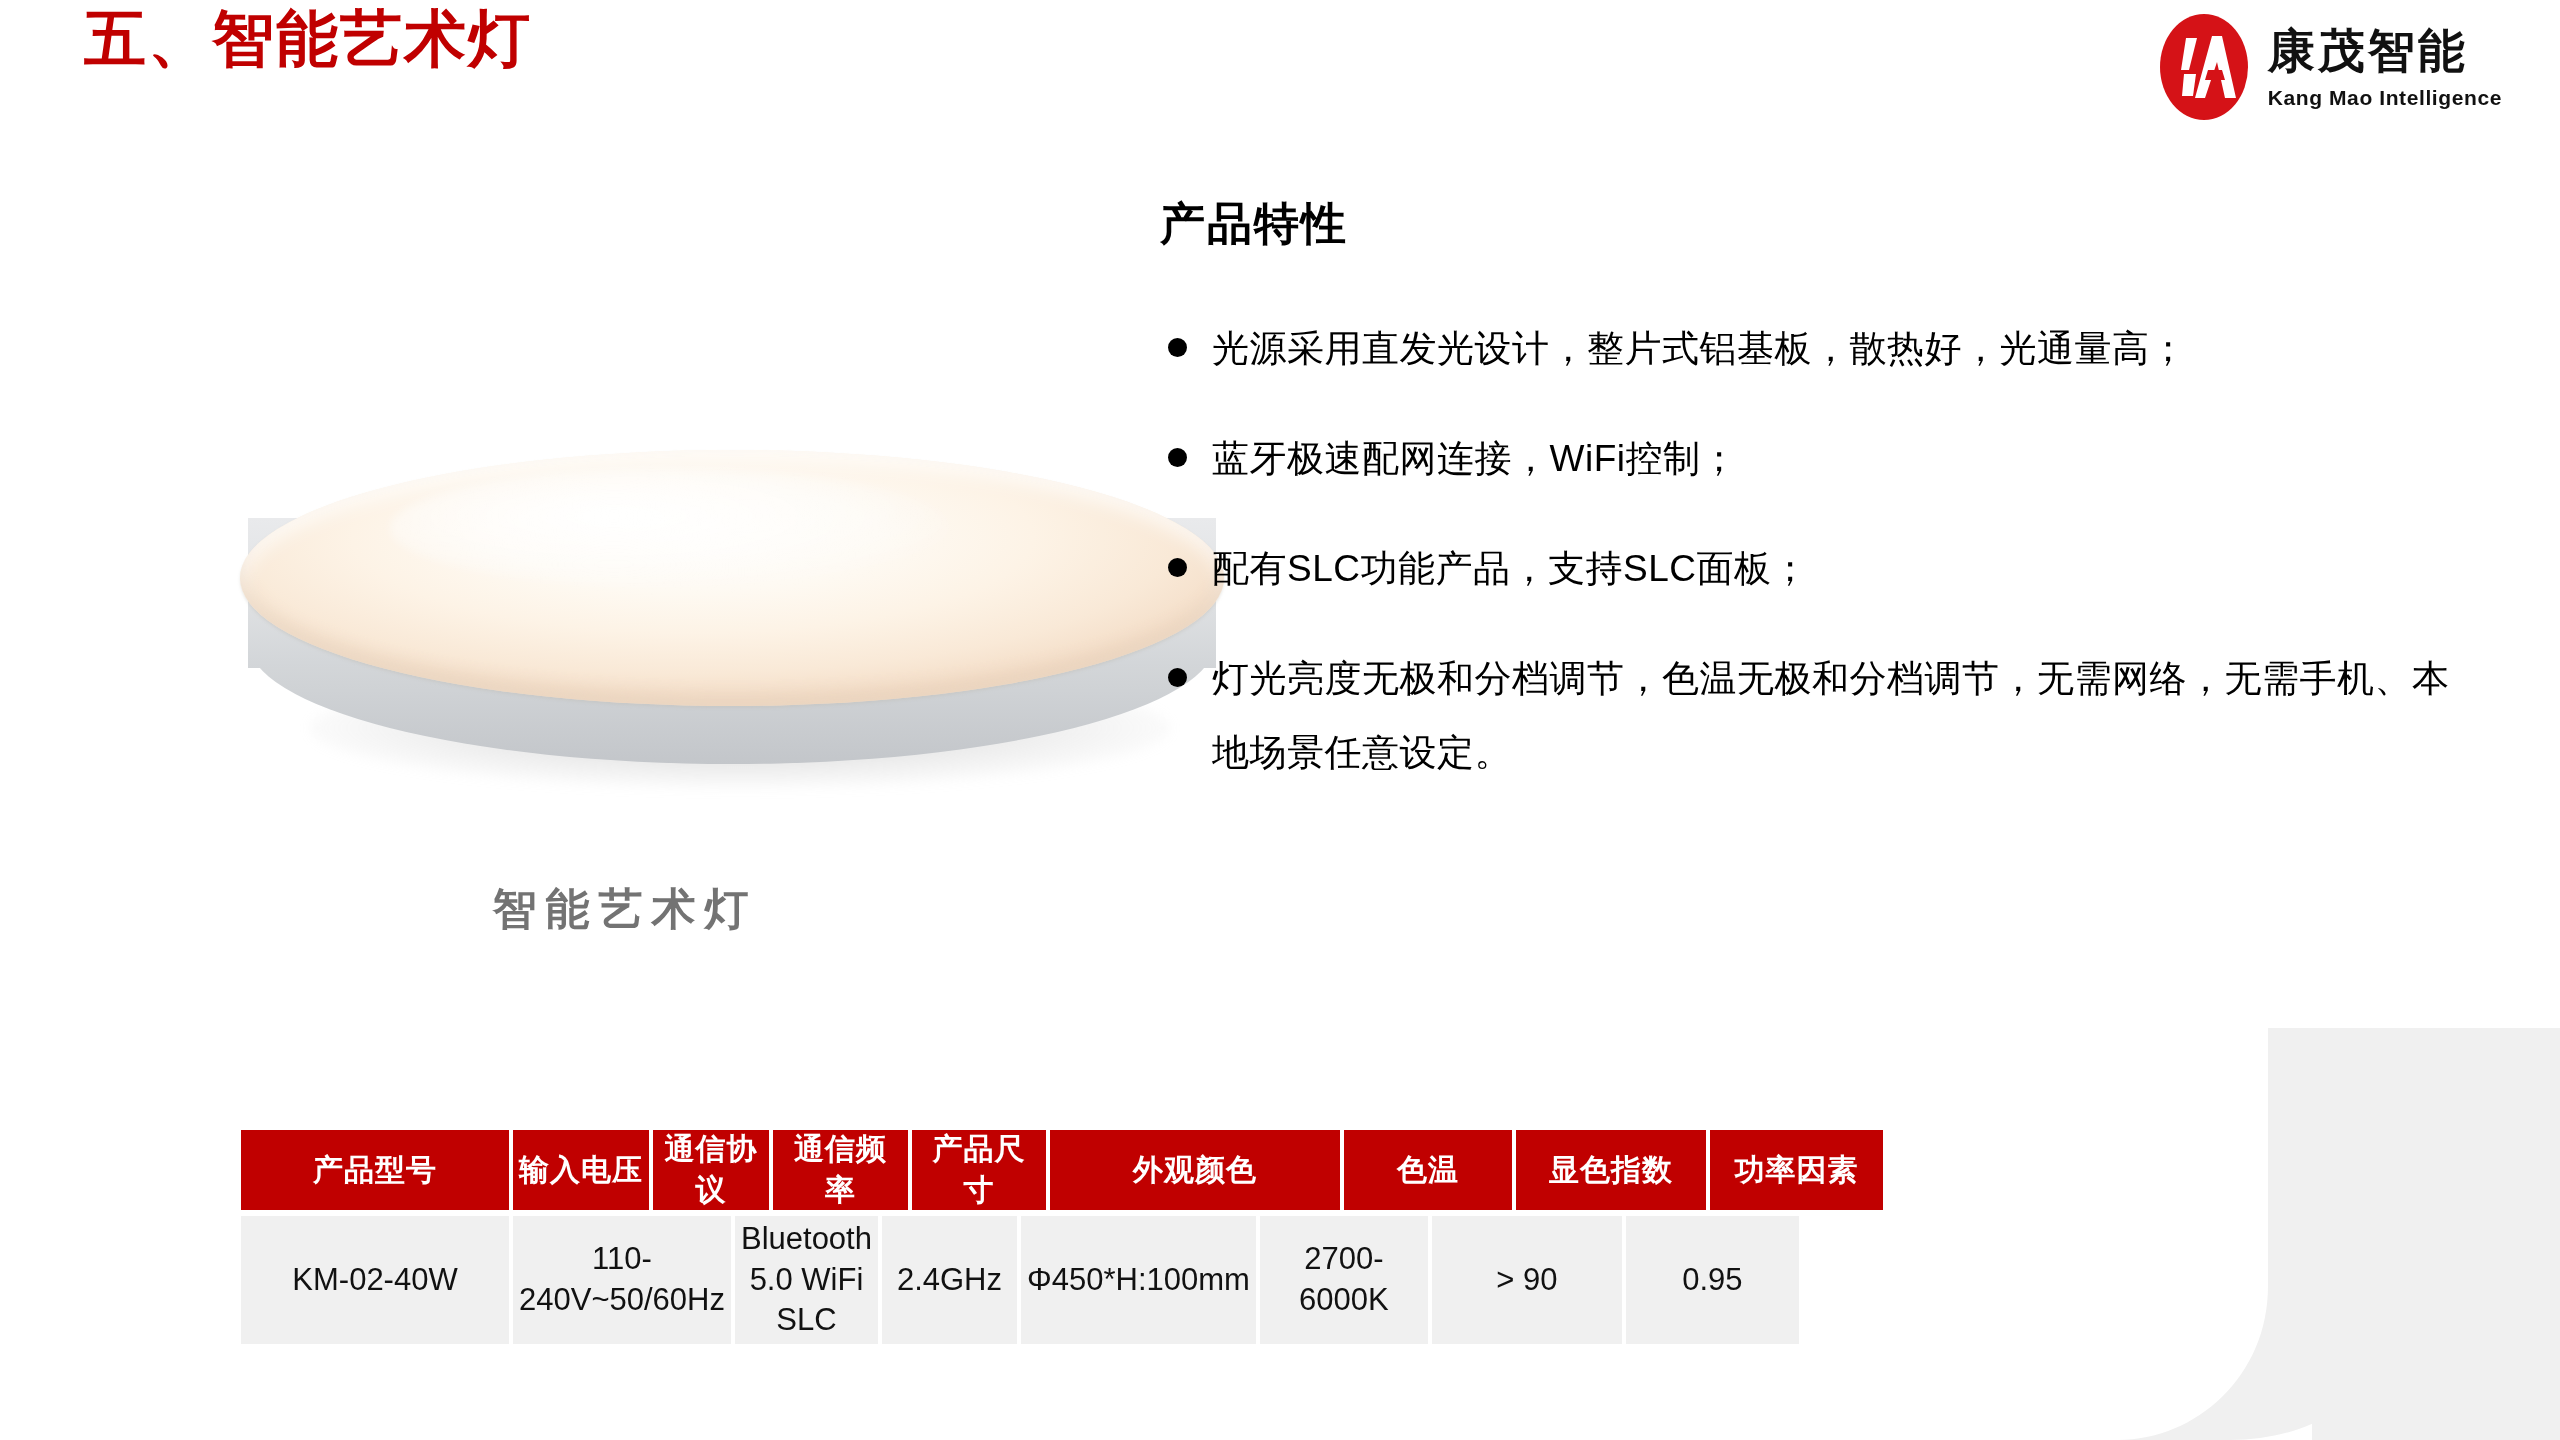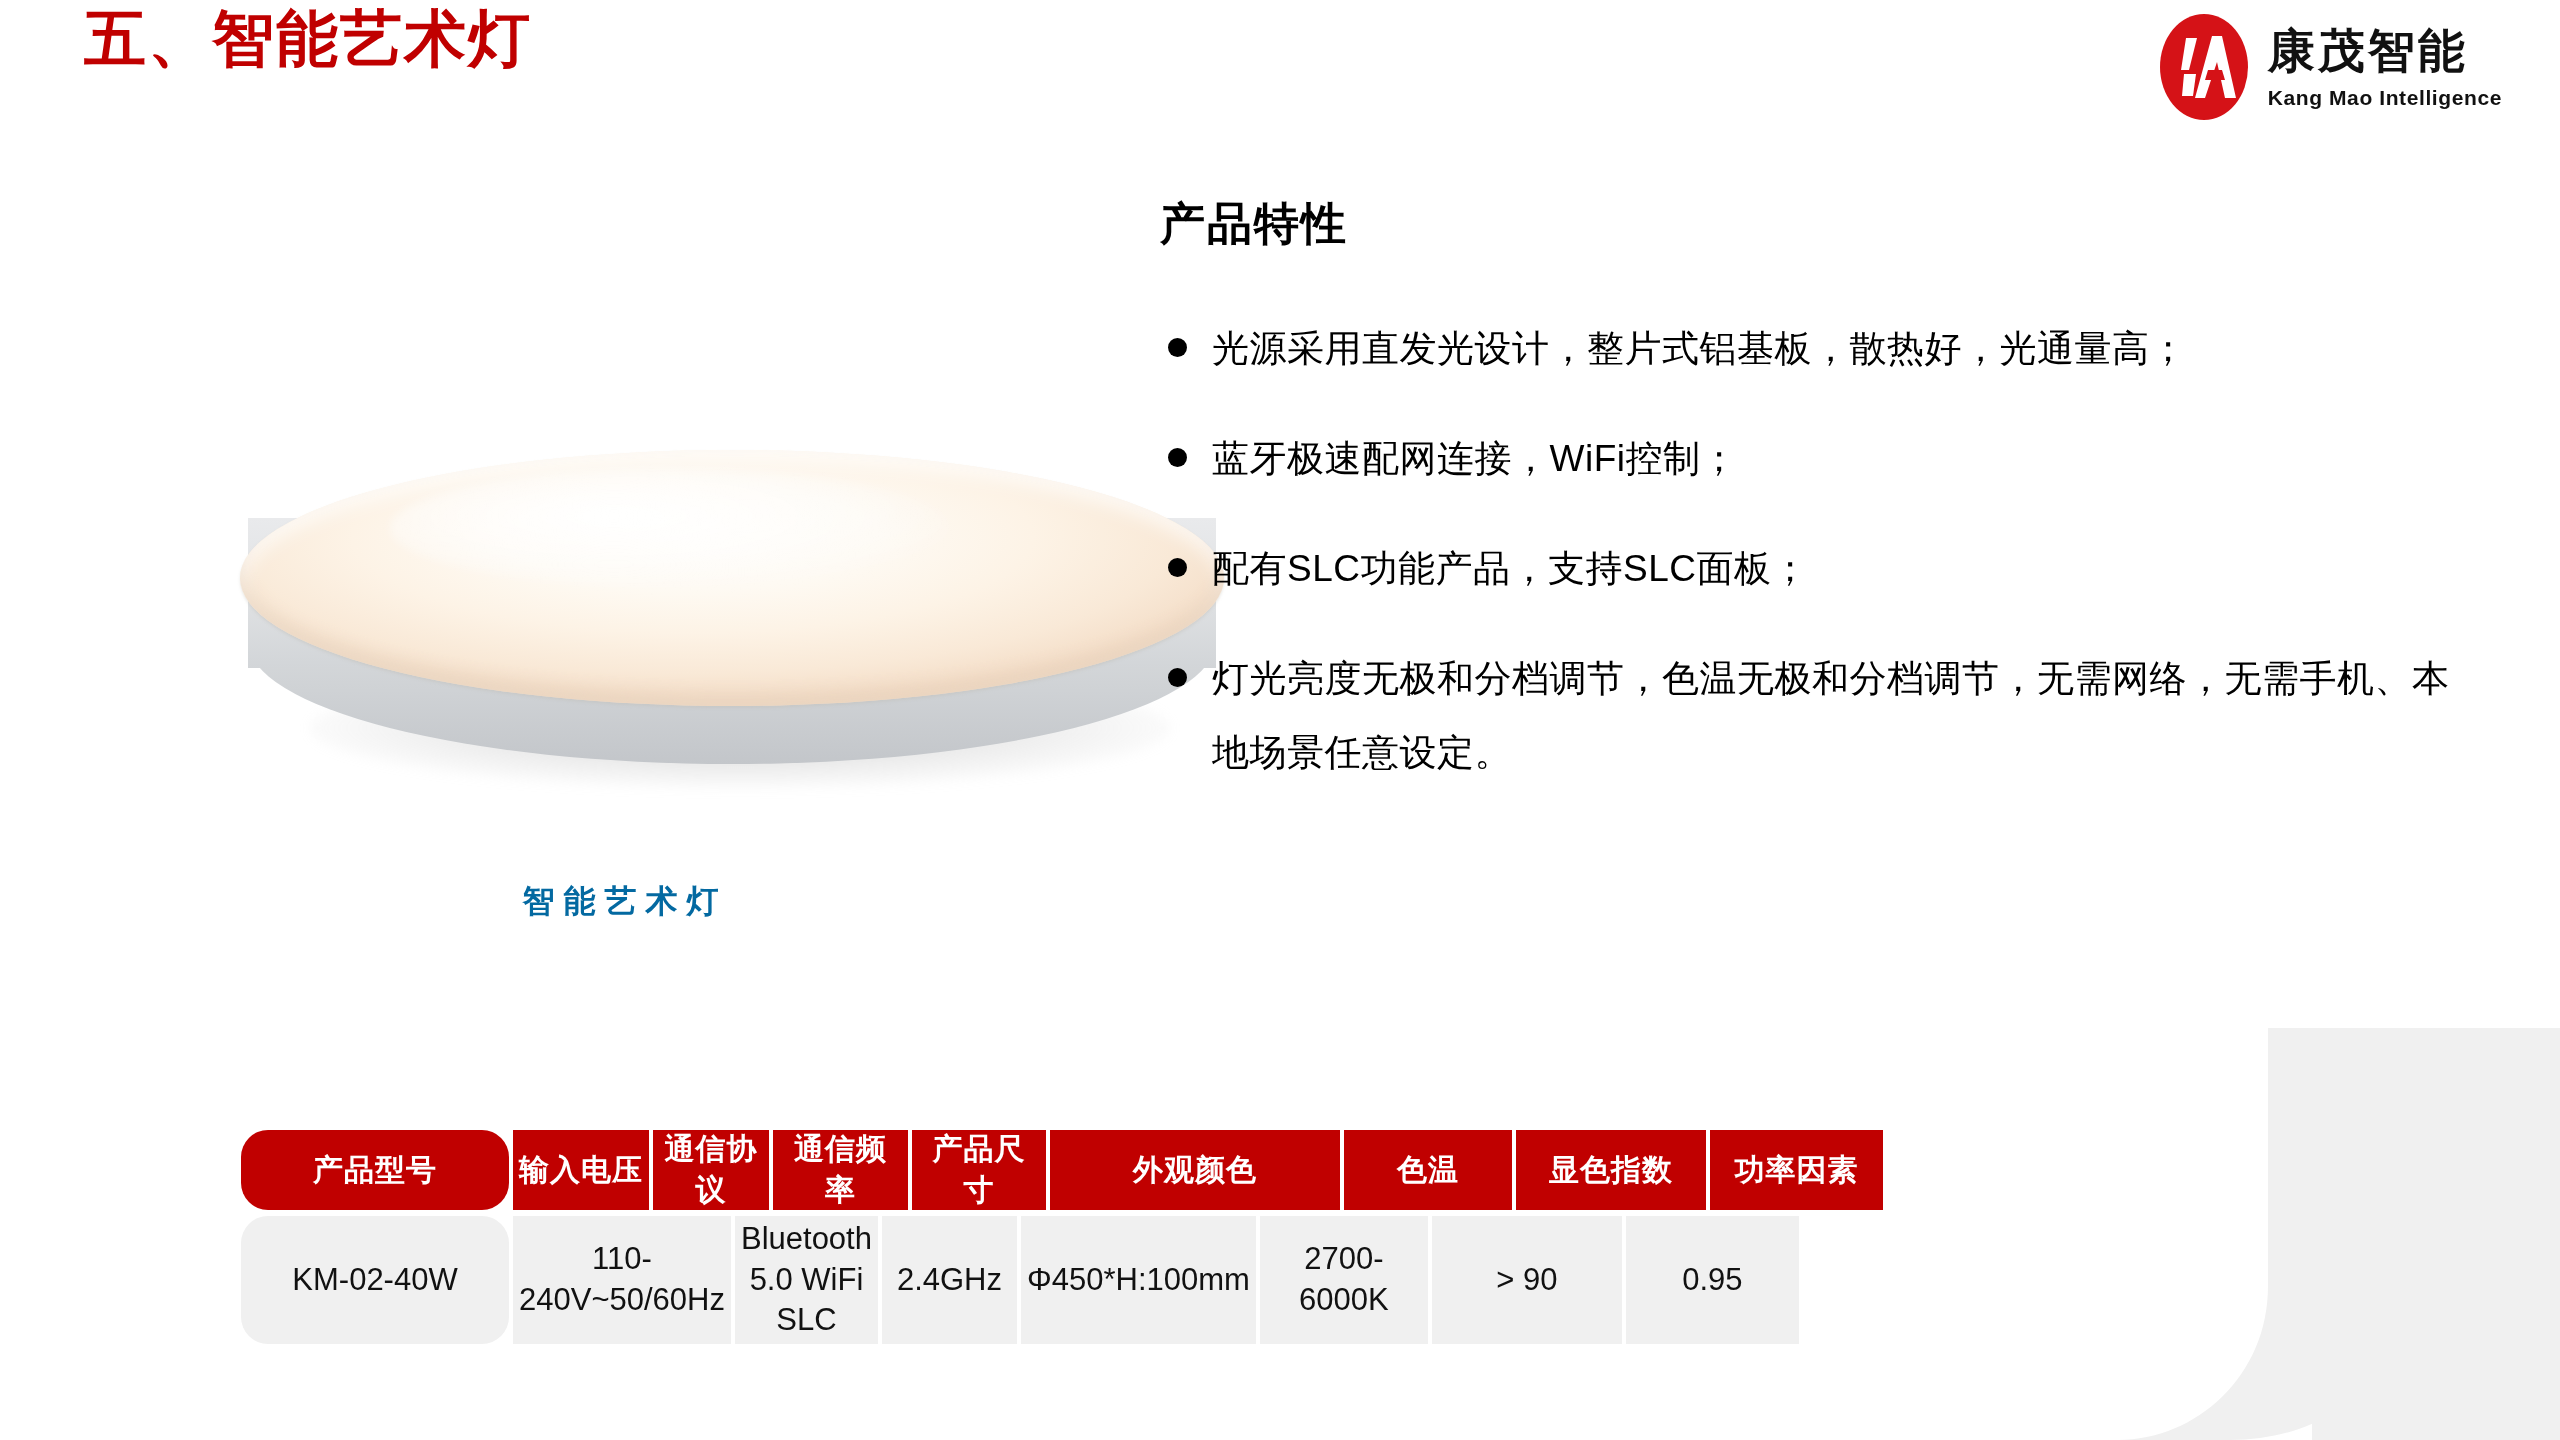--- a/index.html
+++ b/index.html
@@ -185,23 +185,23 @@
                 rgba(255,255,255,0) 78%);
     filter: blur(4px);
   }
 
   .product-caption {
     position: absolute;
     left: 0;
     top: 880px;
     width: 1250px;
     text-align: center;
-    font-size: 32px;
-    font-weight: bold;
-    color: #0369a1;
+    font-size: 44px;
+    font-weight: bold;
+    color: #737373;
     letter-spacing: 9px;
   }
 
   
   .features {
     position: absolute;
     left: 1150px;
     top: 194px;
     width: 1330px;
   }
@@ -272,21 +272,21 @@
     letter-spacing: 1px;
   }
   .spec-row.body .spec-cell {
     background: #f0f0f0;
     color: #111111;
     font-size: 31px;
     font-weight: normal;
     line-height: 1.32;
   }
   
-  .c0 { flex: 0 0 268px; border-radius: 27px; }
+  .c0 { flex: 0 0 268px; }
   .c1 { flex: 0 0 136px; }
   .c2 { flex: 0 0 116px; }
   .c3 { flex: 0 0 135px; }
   .c4 { flex: 0 0 134px; }
   .c5 { flex: 0 0 290px; }
   .c6 { flex: 0 0 168px; }
   .c7 { flex: 0 0 190px; }
   .c8 { flex: 0 0 173px; }
 </style>
 </head>

